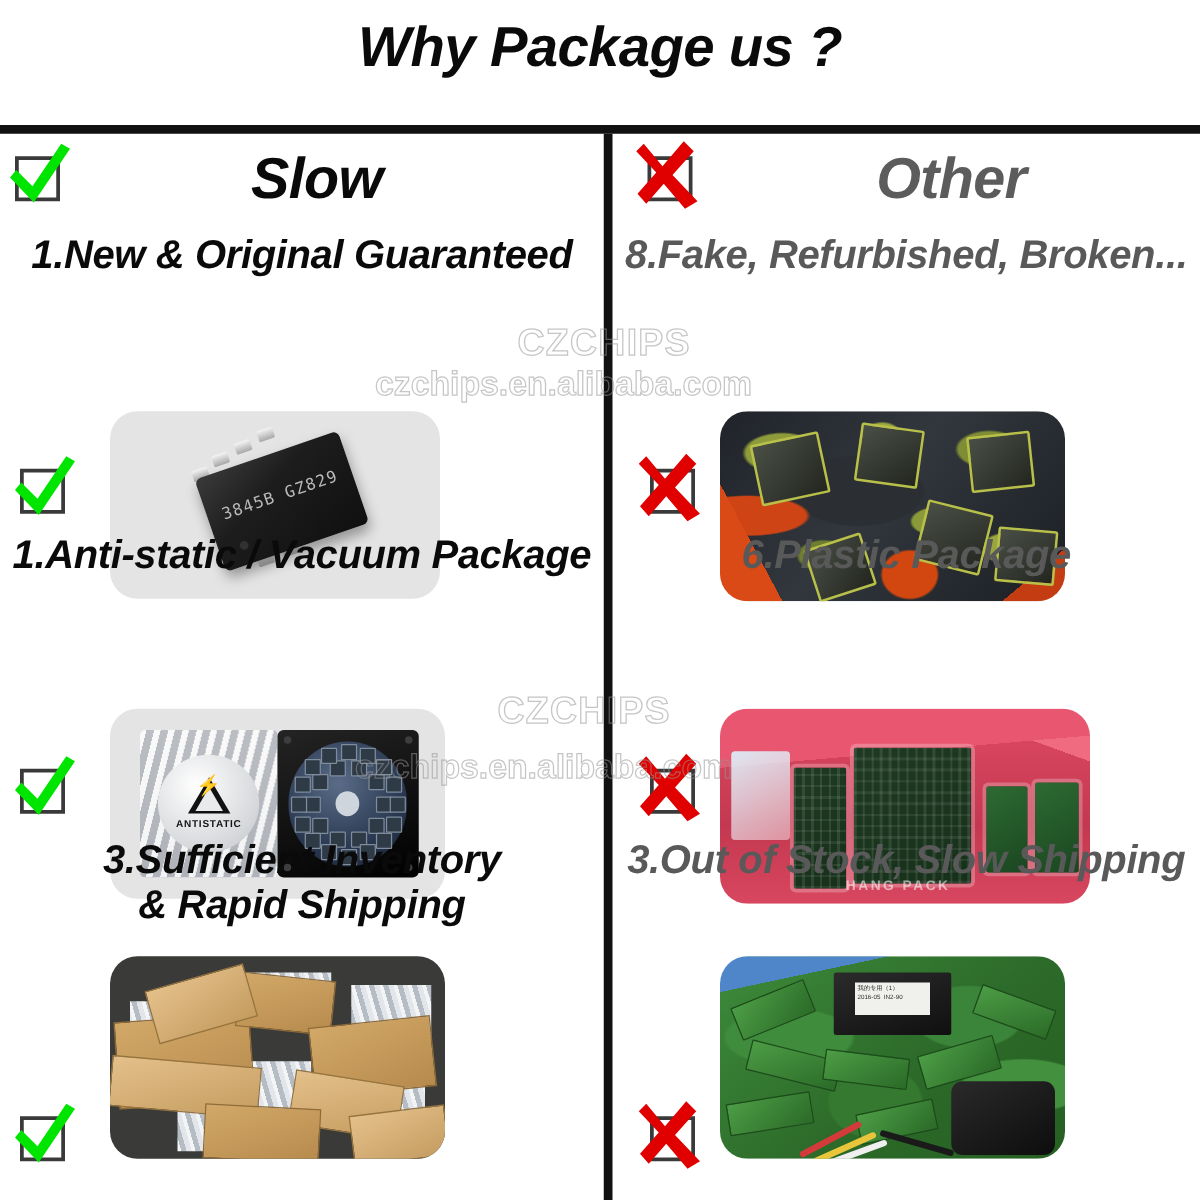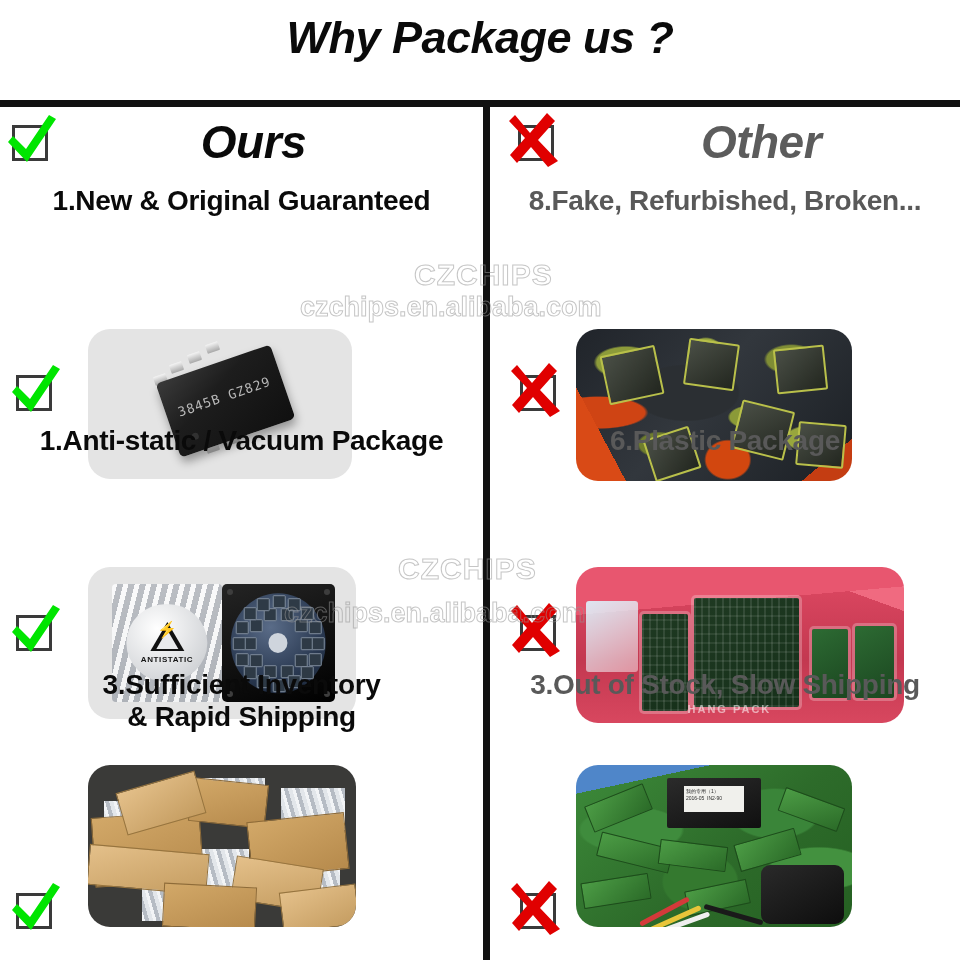--- a/index.html
+++ b/index.html
@@ -82,22 +82,23 @@
     width: 62px; height: 62px;
     overflow: visible;
   }
 
   
   .item { position: absolute; width: 100%; }
   .item-title {
     position: absolute;
     width: 100%;
     text-align: center;
-    font-size: 28px;
+    font-size: 32px;
     font-weight: bold;
+    font-style: italic;
     line-height: 1.14;
     letter-spacing: -0.3px;
     white-space: pre-line;
   }
   .col-left  .item-title { color: #0a0a0a; }
   .col-right .item-title { color: #595959; }
 
   
   .photo {
     position: absolute;
@@ -376,21 +377,21 @@
 <div class="vrule"></div>
 
 <div class="col col-left">
 
   <div class="mark" style="left:6px; top:12px;">
     <div class="box"></div>
     <svg viewBox="0 0 62 62" aria-hidden="true">
       <path d="M8 33 L13 27 L26 40 L49 6 L56 10 L27 53 Z" fill="#00e500"></path>
     </svg>
   </div>
-  <div class="col-head ours">Ours</div>
+  <div class="col-head ours">Slow</div>
 
   <div class="item" style="top:78px;">
     <div class="item-title">1.New &amp; Original Guaranteed</div>
     <div class="mark" style="left:10px; top:184px;">
       <div class="box"></div>
       <svg viewBox="0 0 62 62" aria-hidden="true">
         <path d="M8 33 L13 27 L26 40 L49 6 L56 10 L27 53 Z" fill="#00e500"></path>
       </svg>
     </div>
 
@@ -535,21 +536,21 @@
 
   <div class="item" style="top:318px;">
     <div class="item-title">6.Plastic Package</div>
     <div class="mark" style="left:24px; top:184px;">
       <div class="box"></div>
       <svg viewBox="0 0 62 62" aria-hidden="true">
         <path d="M9 6 L24 24 L41 4 L49 12 L32 31 L52 52 L42 58 L25 38 L11 54 L4 46 L19 29 L3 12 Z" fill="#e00000"></path>
       </svg>
     </div>
 
-    <div class="photo ph-plastic" style="left:86px; top:142px; width:328px; height:156px;">
+    <div class="photo ph-plastic" style="left:86px; top:142px; width:296px; height:156px;">
       <div class="photo-inner">
         <div class="bagshine"></div>
         <div class="pcb" style="left:20%;top:30%;width:14%;height:62%;"></div>
         <div class="pcb" style="left:36%;top:20%;width:32%;height:70%;"></div>
         <div class="pcb small" style="left:72%;top:40%;width:11%;height:44%;"></div>
         <div class="pcb small" style="left:85%;top:38%;width:12%;height:46%;"></div>
         <div class="packtext">HANG PACK</div>
       </div>
     </div>
   </div>

